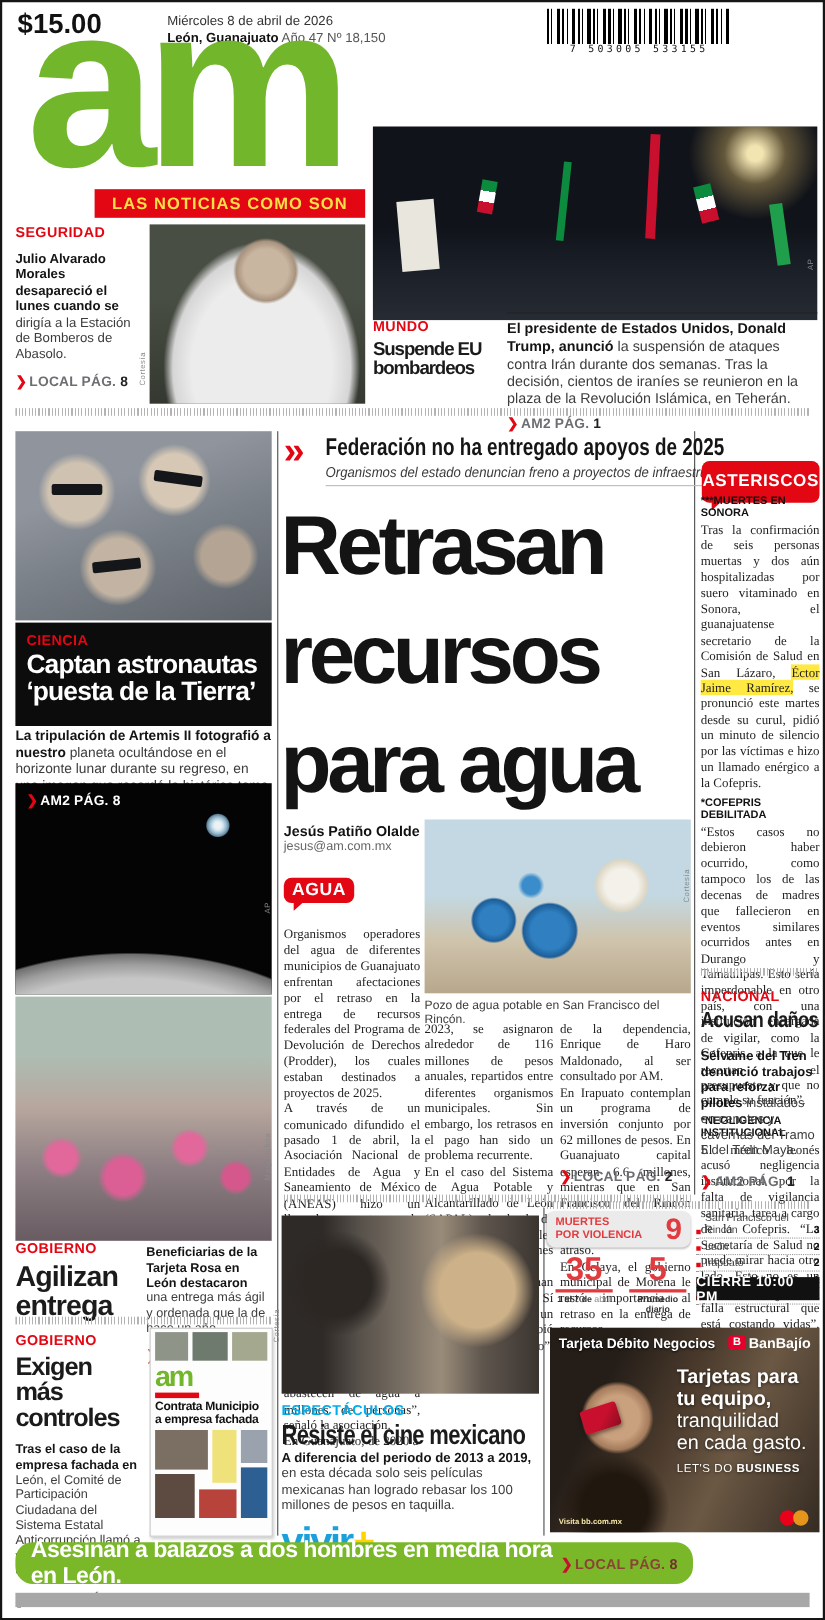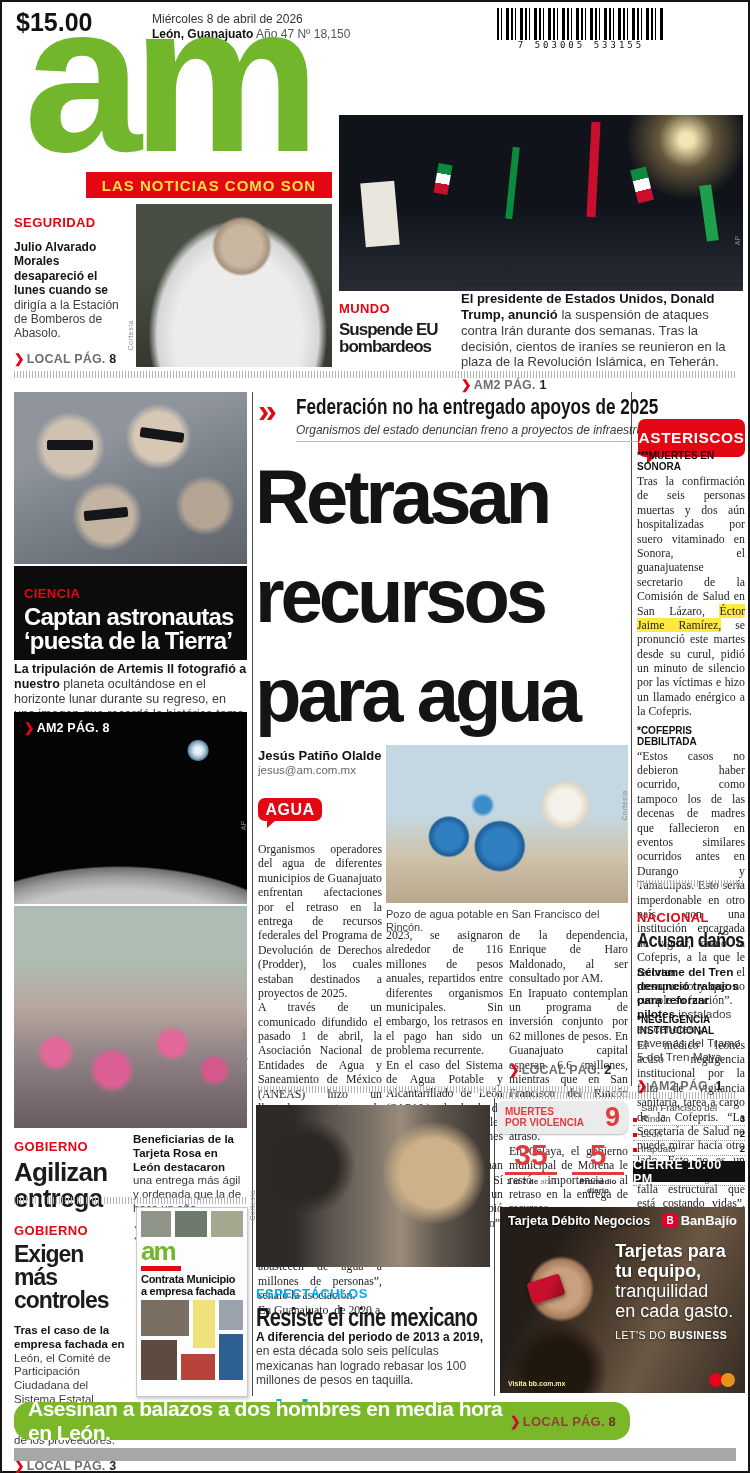--- a/index.html
+++ b/index.html
@@ -1,20 +1,20 @@
 <!DOCTYPE html>
 <html><head>
 <meta charset="utf-8">
 <style>
   html,body{margin:0;padding:0;background:#e8e8e8;}
   .page{position:relative;width:750px;height:1473px;background:#fff;margin:0 auto;
         font-family:"Liberation Sans",sans-serif;color:#222;overflow:hidden;
         box-shadow:inset 0 0 0 2px #151515;}
   .abs{position:absolute;}
-  .label{color:#e30613;font-weight:bold;font-size:13px;letter-spacing:.4px;margin-top:12px;}
+  .label{color:#e30613;font-weight:bold;font-size:13px;letter-spacing:.4px;}
   .hl{font-weight:bold;color:#1b1b1b;letter-spacing:-.8px;line-height:1.0;white-space:pre-line;}
   .body{font-size:12px;line-height:1.2;color:#3c3c3c;}
   .body b{color:#141414;}
   .serif{font-family:"Liberation Serif",serif;font-size:11.8px;line-height:1.22;color:#1f1f1f;text-align:justify;white-space:pre-line;}
   .pgref{font-size:12.5px;color:#6d6e71;font-weight:bold;letter-spacing:.2px;white-space:nowrap;}
   .pgref .chev{color:#e30613;margin-right:2px;}
   .pgref b{color:#231f20;}
   .pgref.white{color:#fff;}
   .pgref.white b{color:#fff;}
   .hatch{height:7px;background:repeating-linear-gradient(90deg,#b3b3b3 0 1px,transparent 1px 3px);}

